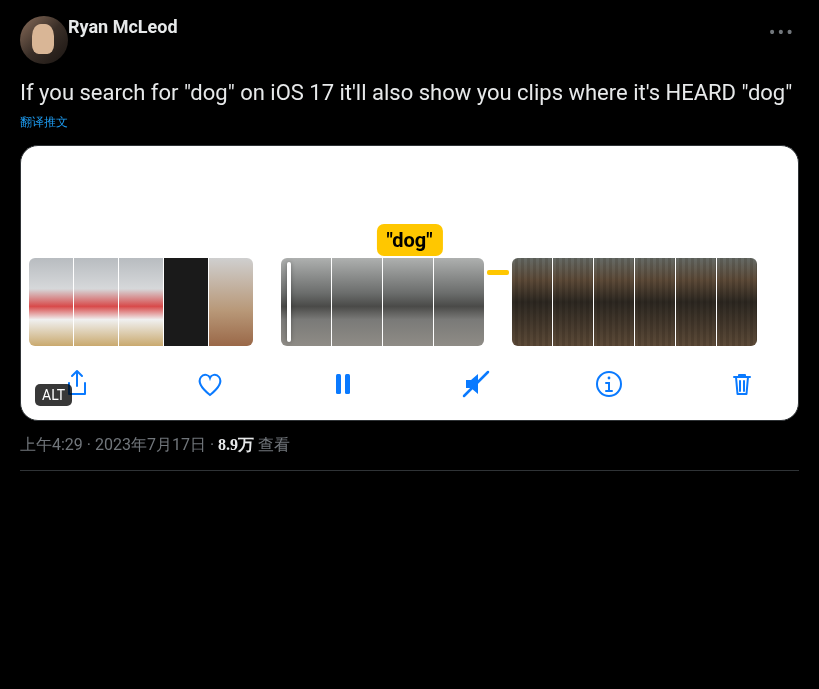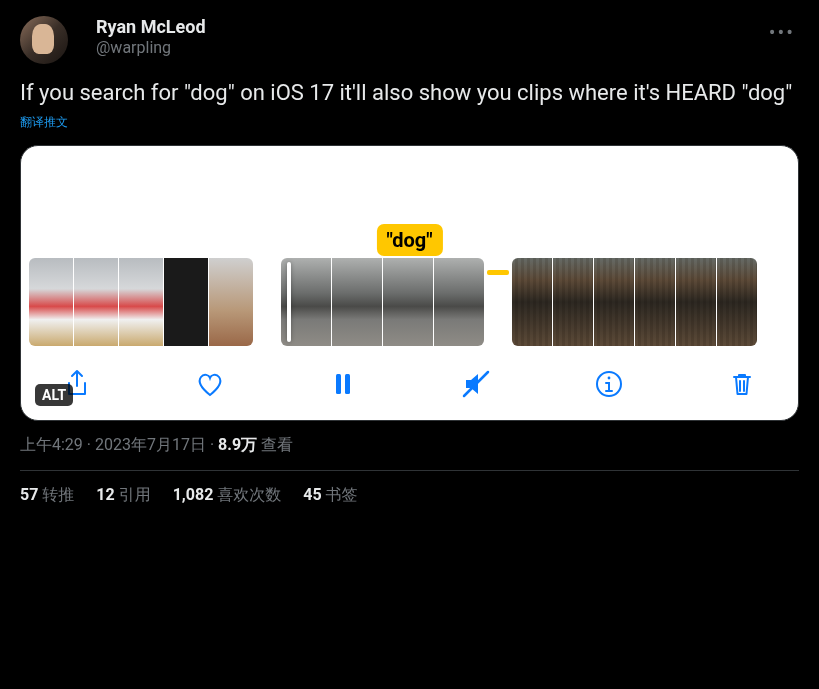--- a/index.html
+++ b/index.html
@@ -10,21 +10,21 @@
     height: 689px;
     overflow: hidden;
     color: #e7e9ea;
   }
   .tweet {
     padding: 16px 20px 0 20px;
   }
   .header {
     display: flex;
     align-items: flex-start;
-    gap: 28px;
+    gap: 0;
     margin-bottom: 14px;
   }
   .avatar {
     width: 48px;
     height: 48px;
     border-radius: 50%;
     background: linear-gradient(135deg, #8a6d5a 0%, #3a2f28 50%, #1a1512 100%);
     position: relative;
     overflow: hidden;
     flex-shrink: 0;
@@ -148,31 +148,31 @@
     cursor: pointer;
   }
   .ios-icon svg { width: 100%; height: 100%; stroke: #0a7aff; fill: none; stroke-width: 2; }
   .alt-badge {
     position: absolute;
     left: 14px;
     bottom: 14px;
     background: rgba(0,0,0,0.78);
     color: #fff;
     font-size: 14px;
-    font-weight: 700;
+    font-weight: 400;
     padding: 3px 7px;
     border-radius: 5px;
     cursor: pointer;
   }
   .meta-line {
     color: #71767b;
     font-size: 16px;
     margin-bottom: 14px;
   }
-  .meta-line .bold { color: #e7e9ea; font-weight: 700; }
+  .meta-line .bold { color: #e7e9ea; font-weight: 700; font-family: Liberation Serif, serif; }
   .divider {
     height: 1px;
     background: #2f3336;
     margin-bottom: 14px;
   }
   .stats-line {
     display: flex;
     gap: 22px;
     font-size: 16px;
     color: #71767b;
@@ -182,21 +182,20 @@
 </style>
 </head>
 <body>
 
 <div class="tweet">
 
   <div class="header">
     <div class="avatar"></div>
     <div class="name-block">
       <div class="display-name">Ryan McLeod</div>
-      <div class="handle">@warpling</div>
     </div>
     <div class="more-icon">•••</div>
   </div>
 
   <div class="body-text">If you search for "dog" on iOS 17 it'll also show you clips where it's HEARD "dog"</div>
   <div class="translate-link">翻译推文</div>
 
   <div class="media-card">
     <div class="media-top">
       <div class="dog-badge">"dog"</div>
@@ -265,20 +264,14 @@
 
     <div class="alt-badge">ALT</div>
   </div>
 
   <div class="meta-line">
     <span>上午4:29</span><span> · </span><span>2023年7月17日</span><span> · </span><span class="bold">8.9万</span><span> 查看</span>
   </div>
 
   <div class="divider"></div>
 
-  <div class="stats-line">
-    <span class="stat-item"><span class="num">57</span><span> 转推</span></span>
-    <span class="stat-item"><span class="num">12</span><span> 引用</span></span>
-    <span class="stat-item"><span class="num">1,082</span><span> 喜欢次数</span></span>
-    <span class="stat-item"><span class="num">45</span><span> 书签</span></span>
-  </div>
 
 </div>
 
 </body></html>

